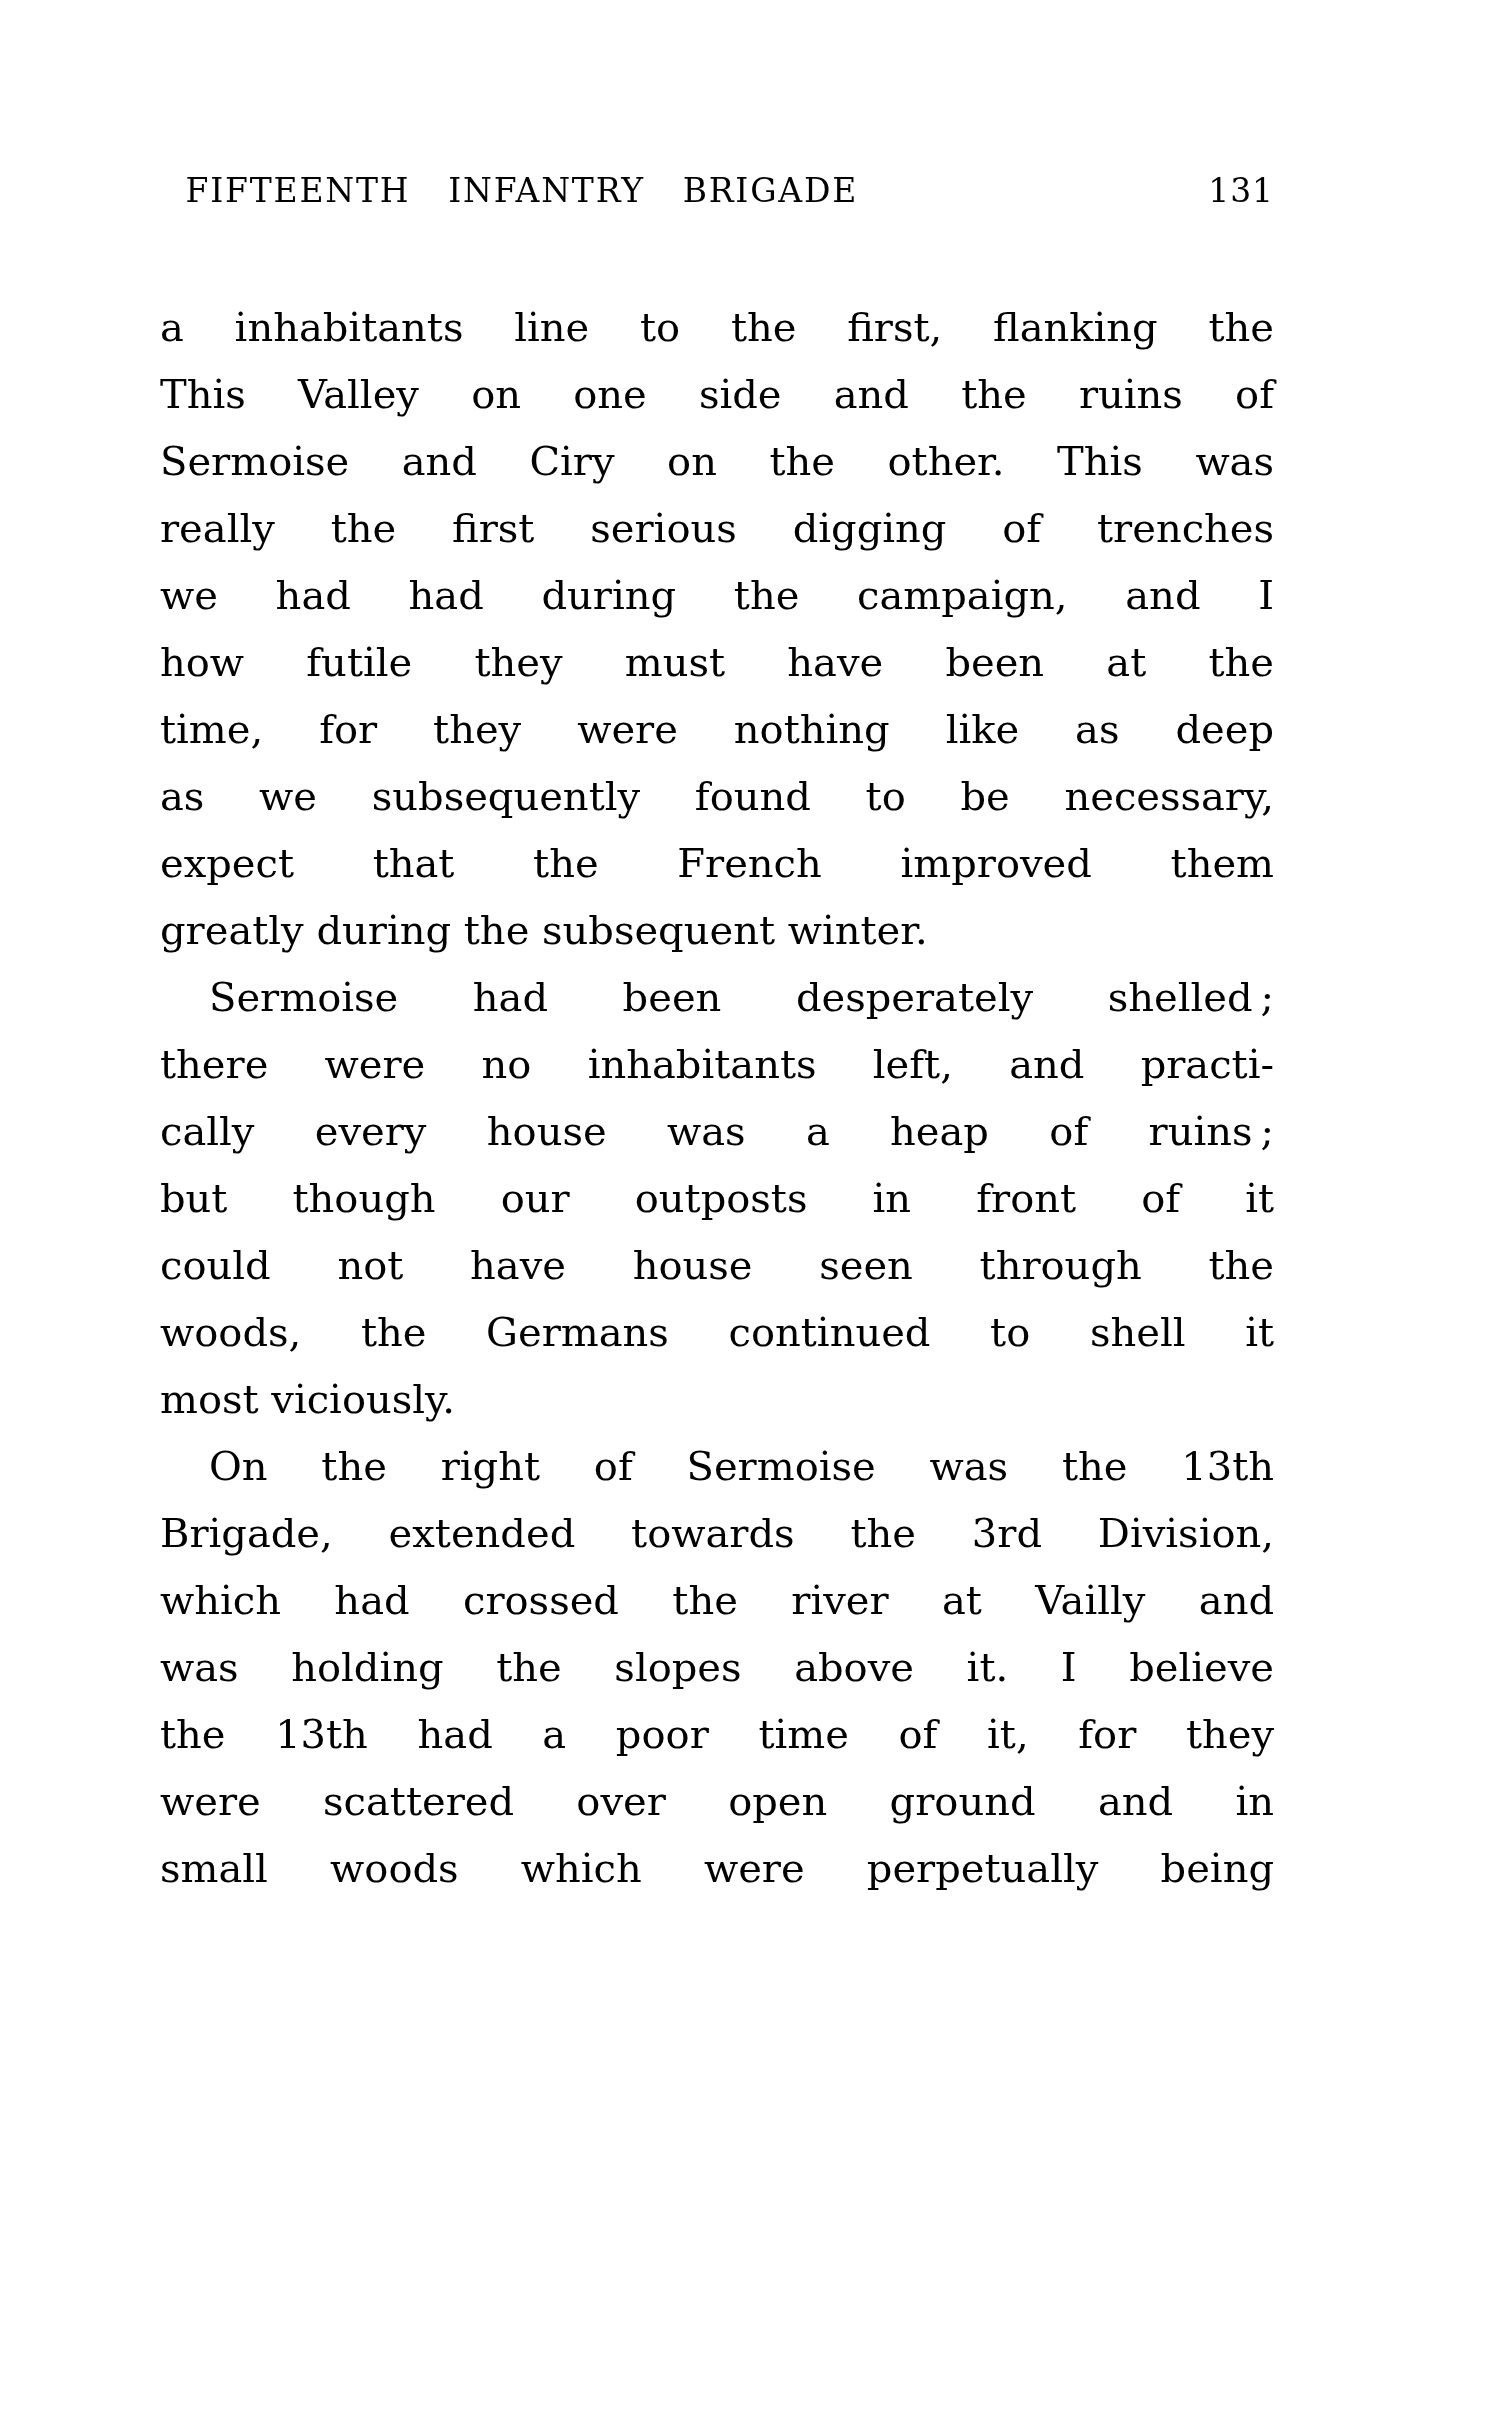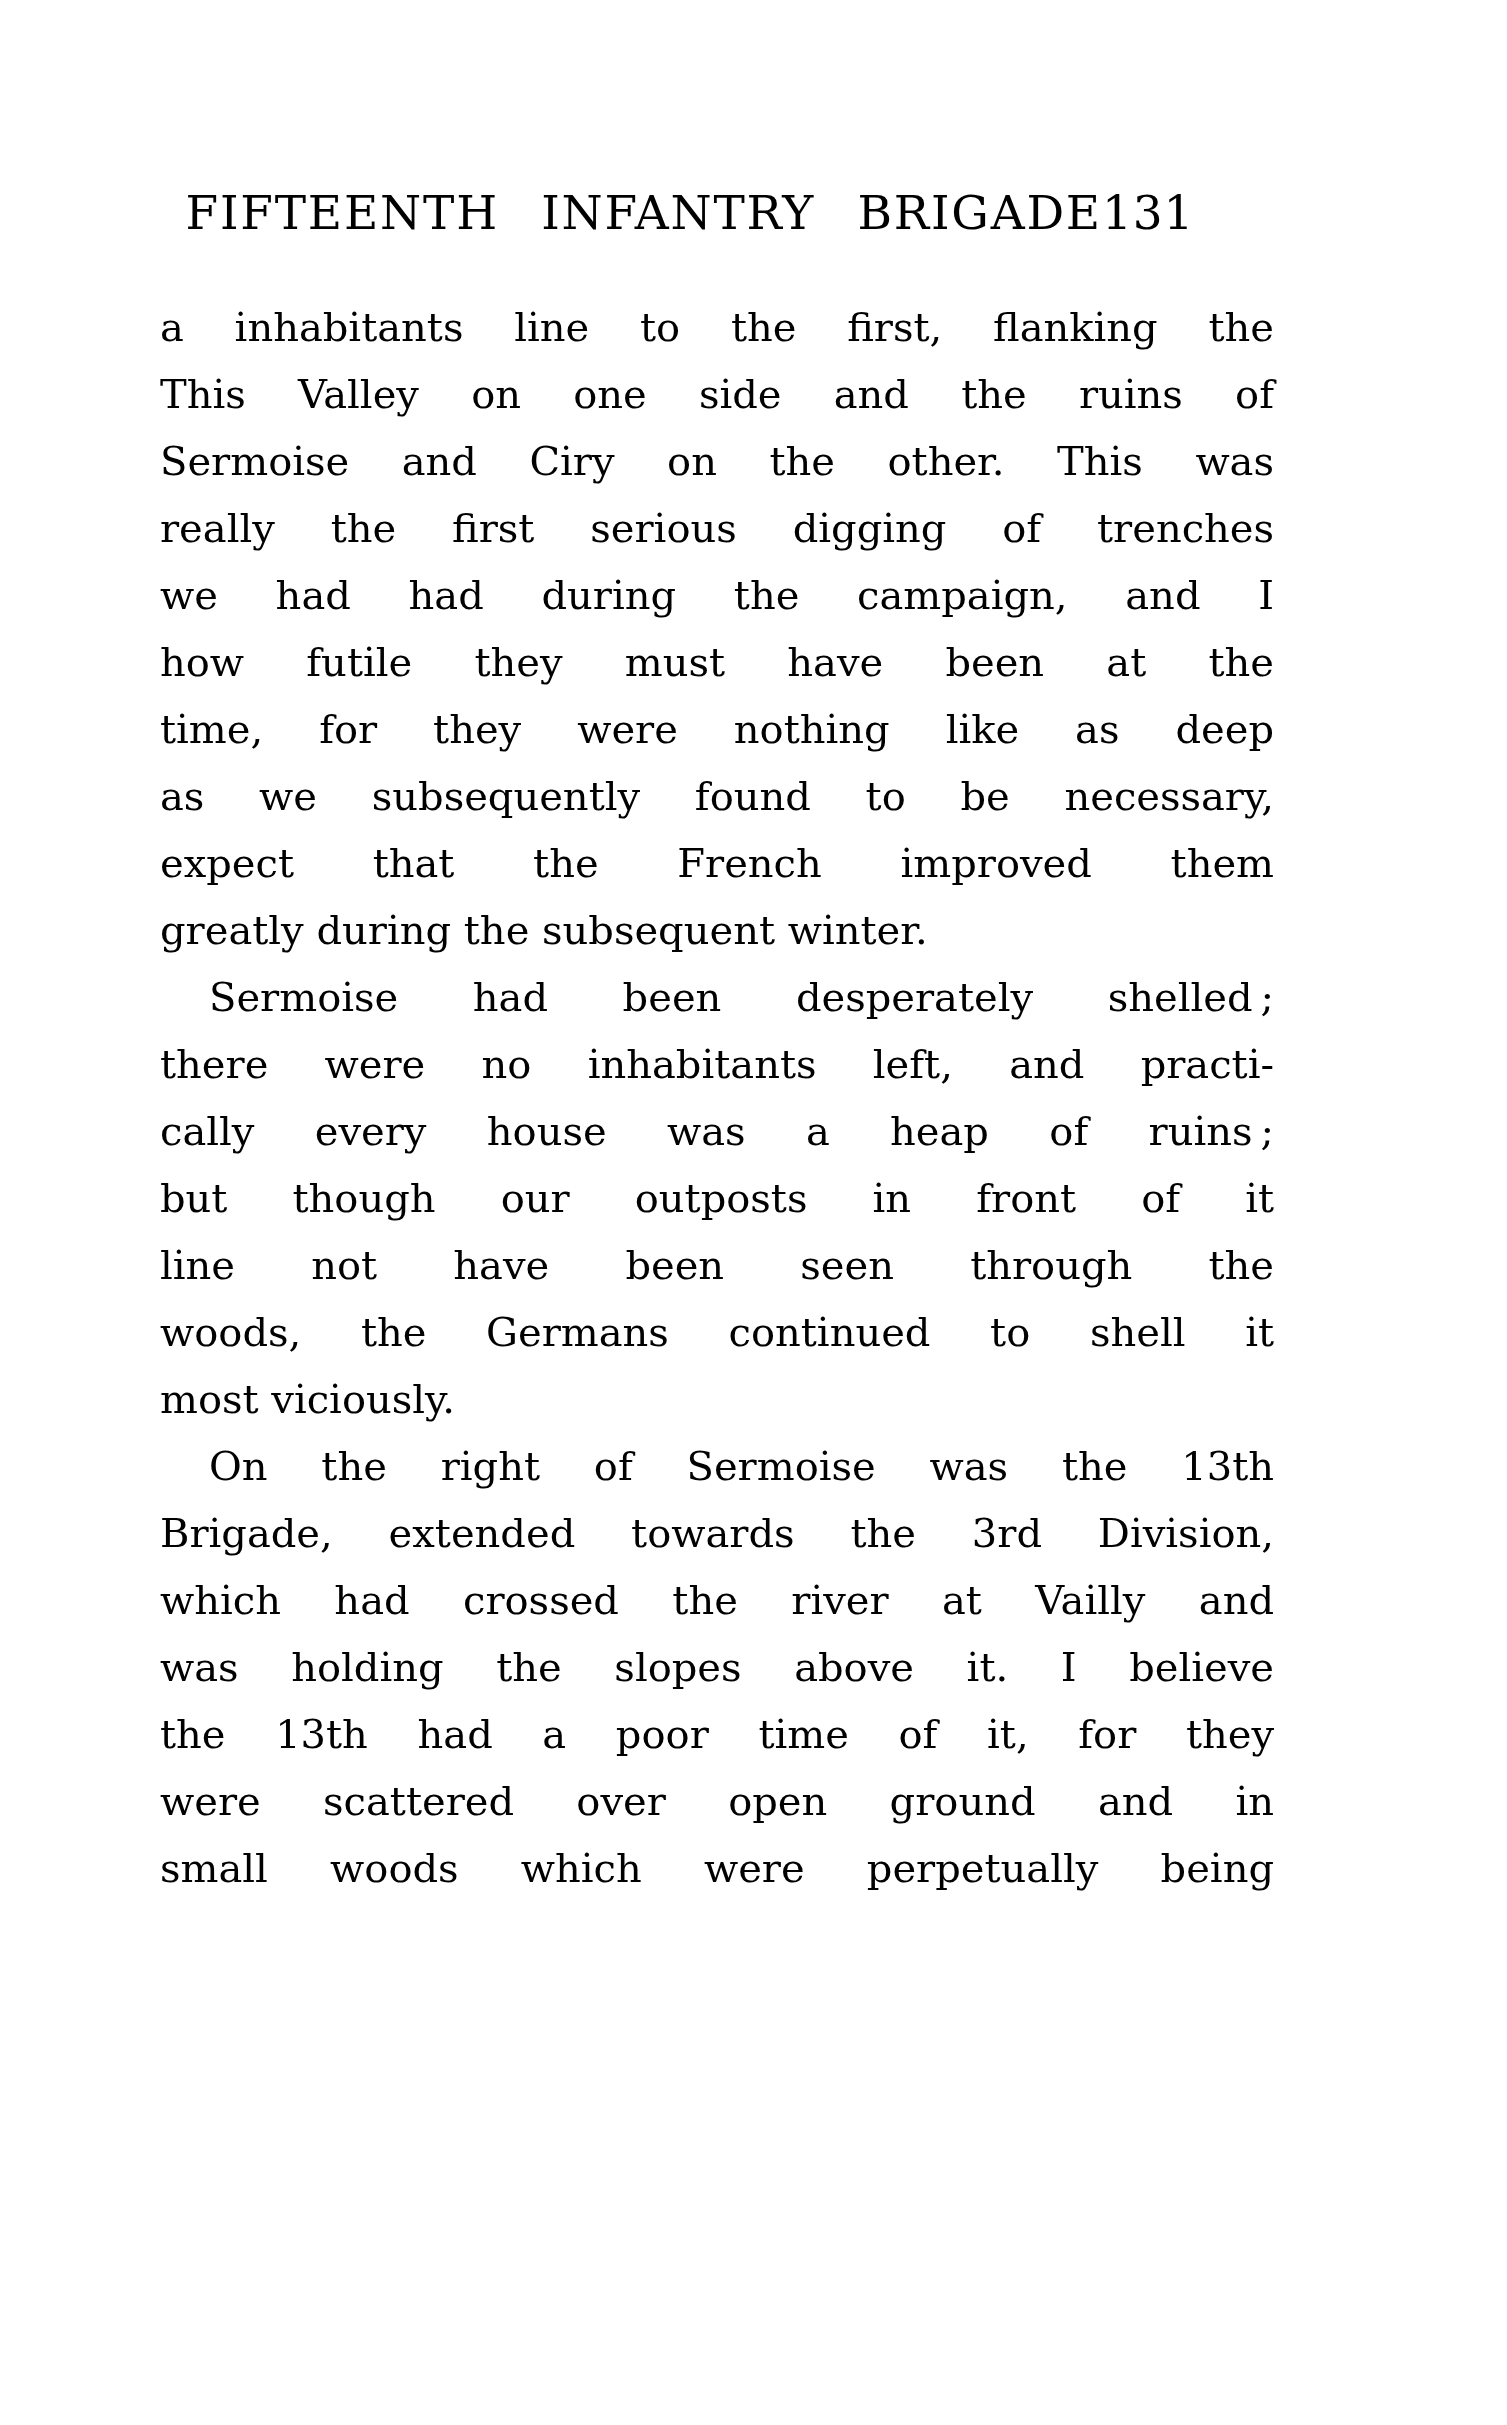--- a/index.html
+++ b/index.html
@@ -11,26 +11,27 @@
     position: relative;
     width: 1507px;
     height: 2426px;
     background: #ffffff;
     color: #000000;
     font-family: "DejaVu Serif", "Liberation Serif", serif;
     overflow: hidden;
   }
   .header {
     position: absolute;
-    top: 189px;
+    top: 174px;
     left: 160px;
     width: 1114px;
     display: flex;
+    justify-content: space-between;
     align-items: baseline;
-    font-size: 47px;
+    font-size: 33px;
     line-height: 1;
     white-space: nowrap;
   }
   .header .title {
     padding-left: 25.5px;
     letter-spacing: 1.8px;
     word-spacing: 25.5px;
   }
   .header .folio {
     letter-spacing: 0.9px;
@@ -76,21 +77,21 @@
     <div class="line">how futile they must have been at the</div>
     <div class="line">time, for they were nothing like as deep</div>
     <div class="line">as we subsequently found to be necessary,</div>
     <div class="line">expect that the French improved them</div>
     <div class="line endpara">greatly during the subsequent winter.</div>
 
     <div class="line indent">Sermoise had been desperately shelled ;</div>
     <div class="line">there were no inhabitants left, and practi-</div>
     <div class="line">cally every house was a heap of ruins ;</div>
     <div class="line">but though our outposts in front of it</div>
-    <div class="line">line not have been seen through the</div>
+    <div class="line">could not have house seen through the</div>
     <div class="line">woods, the Germans continued to shell it</div>
     <div class="line endpara">most viciously.</div>
 
     <div class="line indent">On the right of Sermoise was the 13th</div>
     <div class="line">Brigade, extended towards the 3rd Division,</div>
     <div class="line">which had crossed the river at Vailly and</div>
     <div class="line">was holding the slopes above it. I believe</div>
     <div class="line">the 13th had a poor time of it, for they</div>
     <div class="line">were scattered over open ground and in</div>
     <div class="line">small woods which were perpetually being</div>

